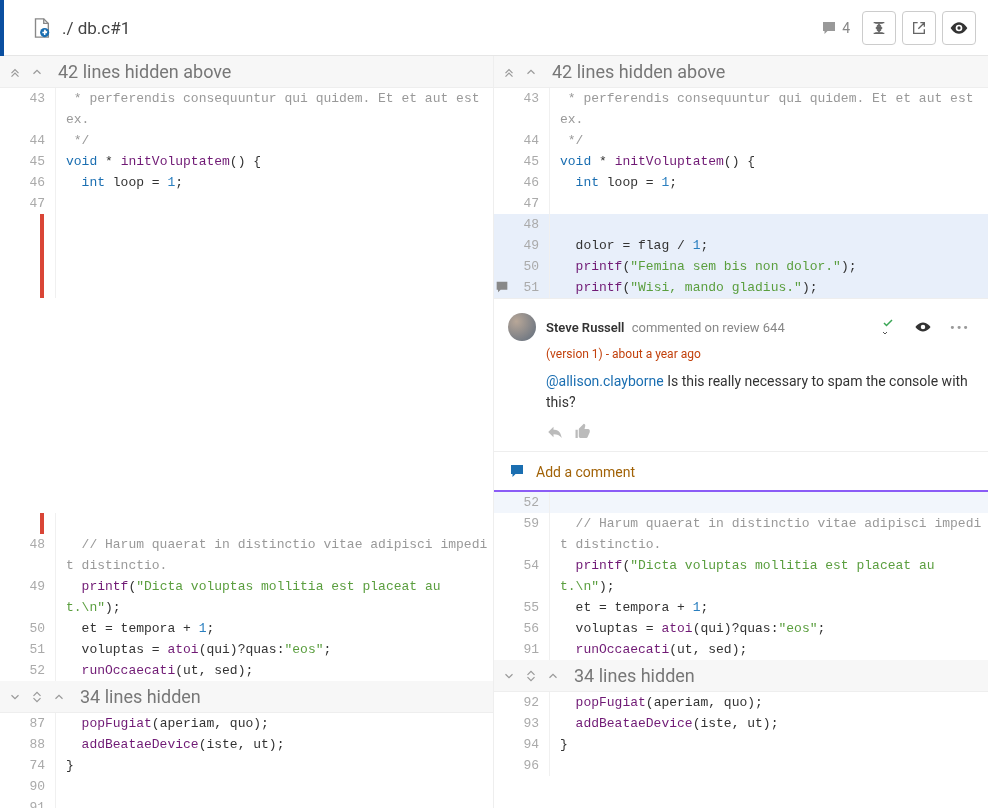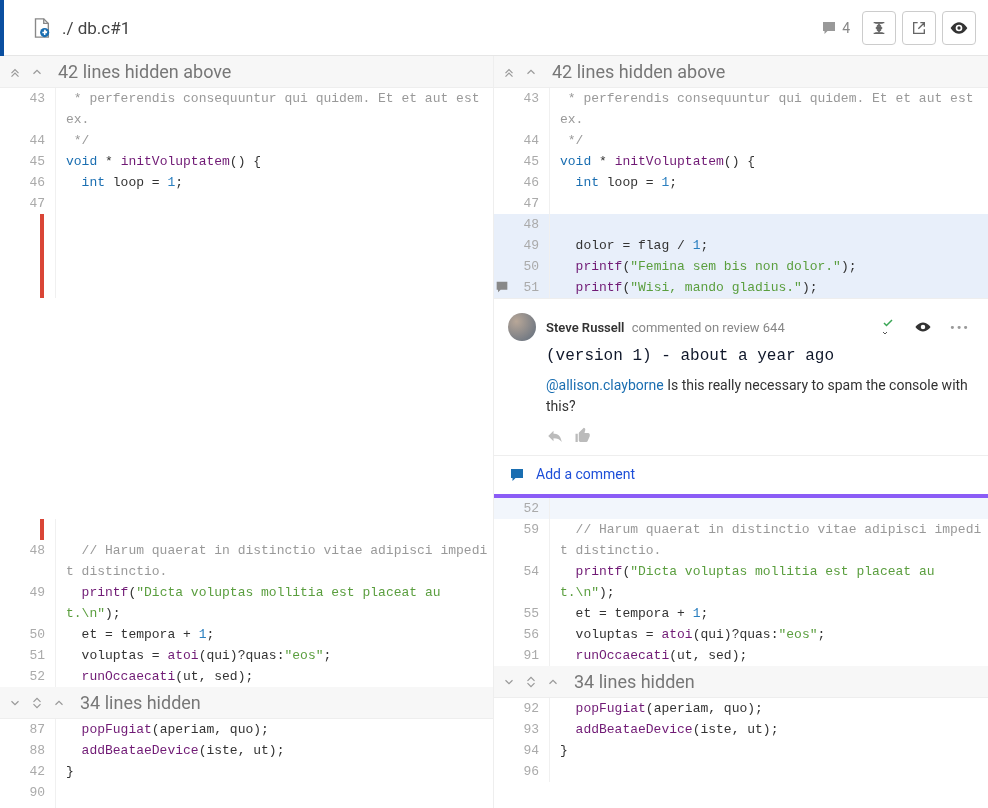--- a/index.html
+++ b/index.html
@@ -29,26 +29,26 @@
   .type { color: #1a6eb1; }
   .str { color: #5a9e3e; }
   .num { color: #2a7fbf; font-weight:500; }
   .fn { color: #701a75; }
   .comment-c { color: #999; }
   .comment-block { border-top: 1px solid #eee; border-bottom: 1px solid #eee; padding: 14px 18px 10px 14px; }
   .c-head { display: flex; align-items: center; }
   .avatar { width: 28px; height: 28px; border-radius: 50%; background: #6b7a8f; margin-right: 10px; flex-shrink:0; background-image: radial-gradient(circle at 30% 30%, #b8a798, #5d6b7c); }
   .c-name { font-weight: 600; color: #333; }
   .c-meta { color: #888; margin-left: 4px; }
-  .c-version { color: #0f172a; font-size: 16px; margin-top: 6px; margin-left: 38px; font-family: Liberation Mono, monospace; }
+  .c-version { color: #c2410c; font-size: 12px; margin-top: 6px; margin-left: 38px; }
   .c-body { margin: 10px 0 10px 38px; font-size: 14px; line-height: 1.5; color: #333; }
   .mention { color: #1a6eb1; }
   .c-actions-row { display:flex; margin-left:38px; gap:10px; color:#bbb; }
   .c-check { margin-left:auto; display:flex; gap:18px; align-items:center; color:#888; }
-  .add-comment { display:flex; align-items:flex-start; padding: 10px 14px; color:#1d4ed8; cursor:pointer; border-bottom:4px solid #8b5cf6; }
+  .add-comment { display:flex; align-items:flex-end; padding: 10px 14px; color:#a16207; cursor:pointer; border-bottom:2px solid #8b5cf6; }
   .add-comment span { margin-left:10px; font-size:14px; }
   .side-comment-ic { position:absolute; left:2px; width:18px; color:#888; }
   svg { display:block; }
   .chev-wrap { display:inline-flex; flex-direction:column; line-height:0; }
   .green-check { color:#3aa655; }
 </style>
 </head>
 <body>
 
 <div class="header">
@@ -298,21 +298,21 @@
 
     <div class="code-line">
         <div class="gutter">87</div>
         <div class="code"><span>  </span><span class="fn">popFugiat</span><span>(aperiam, quo);</span></div>
       </div>
     <div class="code-line">
         <div class="gutter">88</div>
         <div class="code"><span>  </span><span class="fn">addBeataeDevice</span><span>(iste, ut);</span></div>
       </div>
     <div class="code-line">
-        <div class="gutter">42</div>
+        <div class="gutter">74</div>
         <div class="code"><span>}</span></div>
       </div>
     <div class="code-line">
         <div class="gutter">90</div>
         <div class="code"></div>
       </div>
     <div class="code-line">
         <div class="gutter">91</div>
         <div class="code"></div>
       </div>

